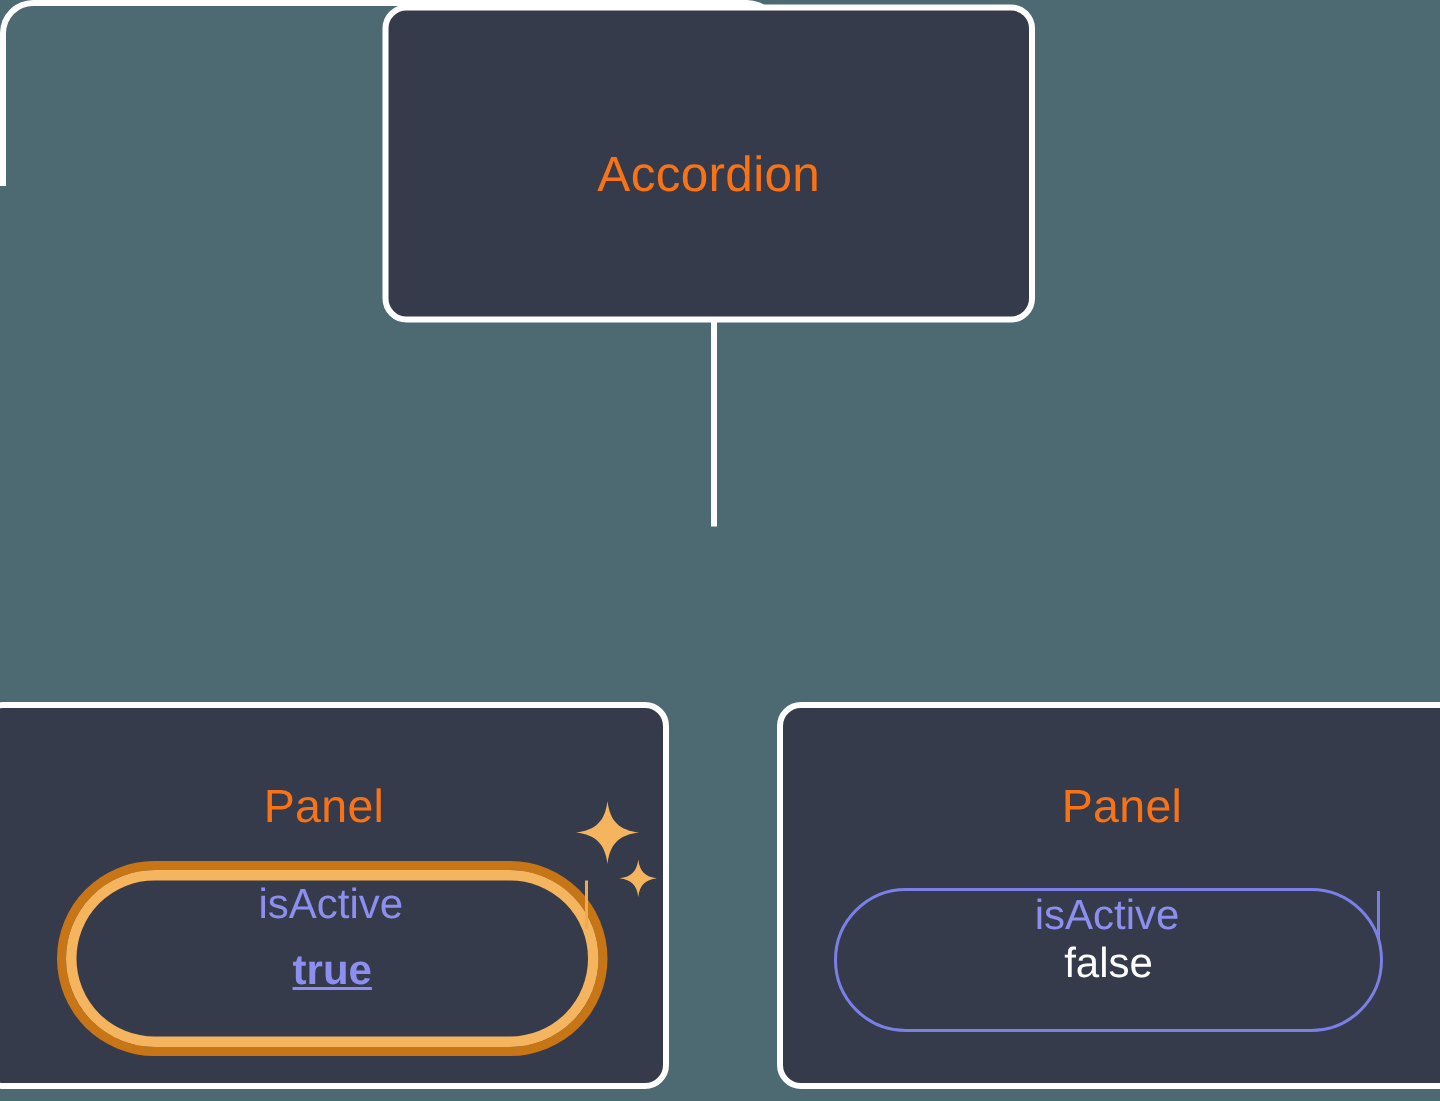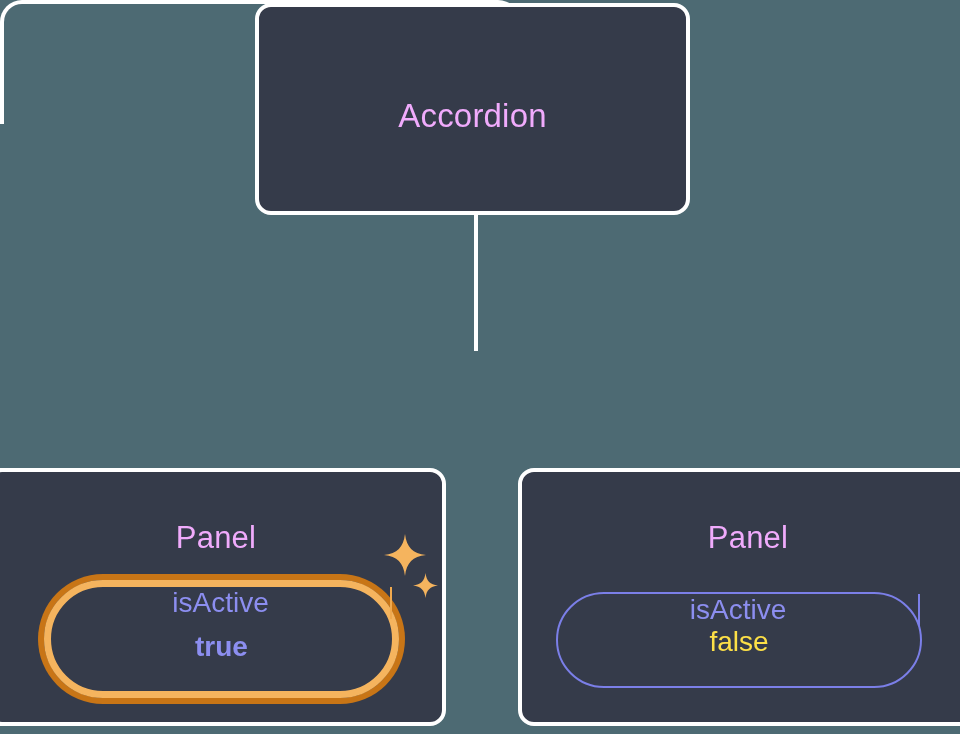--- a/index.html
+++ b/index.html
@@ -50,21 +50,21 @@
     width: 460px;
     height: 258px;
     border-radius: 16px;
   }
 
   .node-title {
     position: absolute;
     left: 0;
     right: 0;
     text-align: center;
-    color: #f0abfc;
+    color: #f97316;
     font-size: 31px;
     font-weight: 400;
     letter-spacing: 0.2px;
     white-space: nowrap;
   }
   #accordion-node .node-title {
     top: 90px;
     font-size: 33px;
   }
   #panel-node-left .node-title { top: 48px; }
@@ -117,39 +117,40 @@
   .pill.normal {
     border: 2px solid #7b7fe8;
     background: transparent;
   }
   .pill.normal .pill-key {
     color: #8c8ef0;
     padding: 0 26px;
     border-right: 2px solid #7b7fe8;
   }
   .pill.normal .pill-val {
-    color: #fde047;
+    color: #ffffff;
     padding: 0 26px;
   }
 
   
   .pill.highlight {
     border: 7px solid #f5b45e;
     background: transparent;
     box-shadow: 0 0 0 6px #c87516;
   }
   .pill.highlight .pill-key {
     color: #8c8ef0;
     padding: 0 26px;
     border-right: 2px solid #f0a94e;
   }
   .pill.highlight .pill-val {
     color: #8c8ef0;
     font-weight: 700;
     padding: 12px 26px;
+    text-decoration: underline;
   }
 
   #pill-left {
     left: 44px;
     top: 580px;
     width: 355px;
     height: 118px;
   }
   #pill-right {
     left: 556px;

